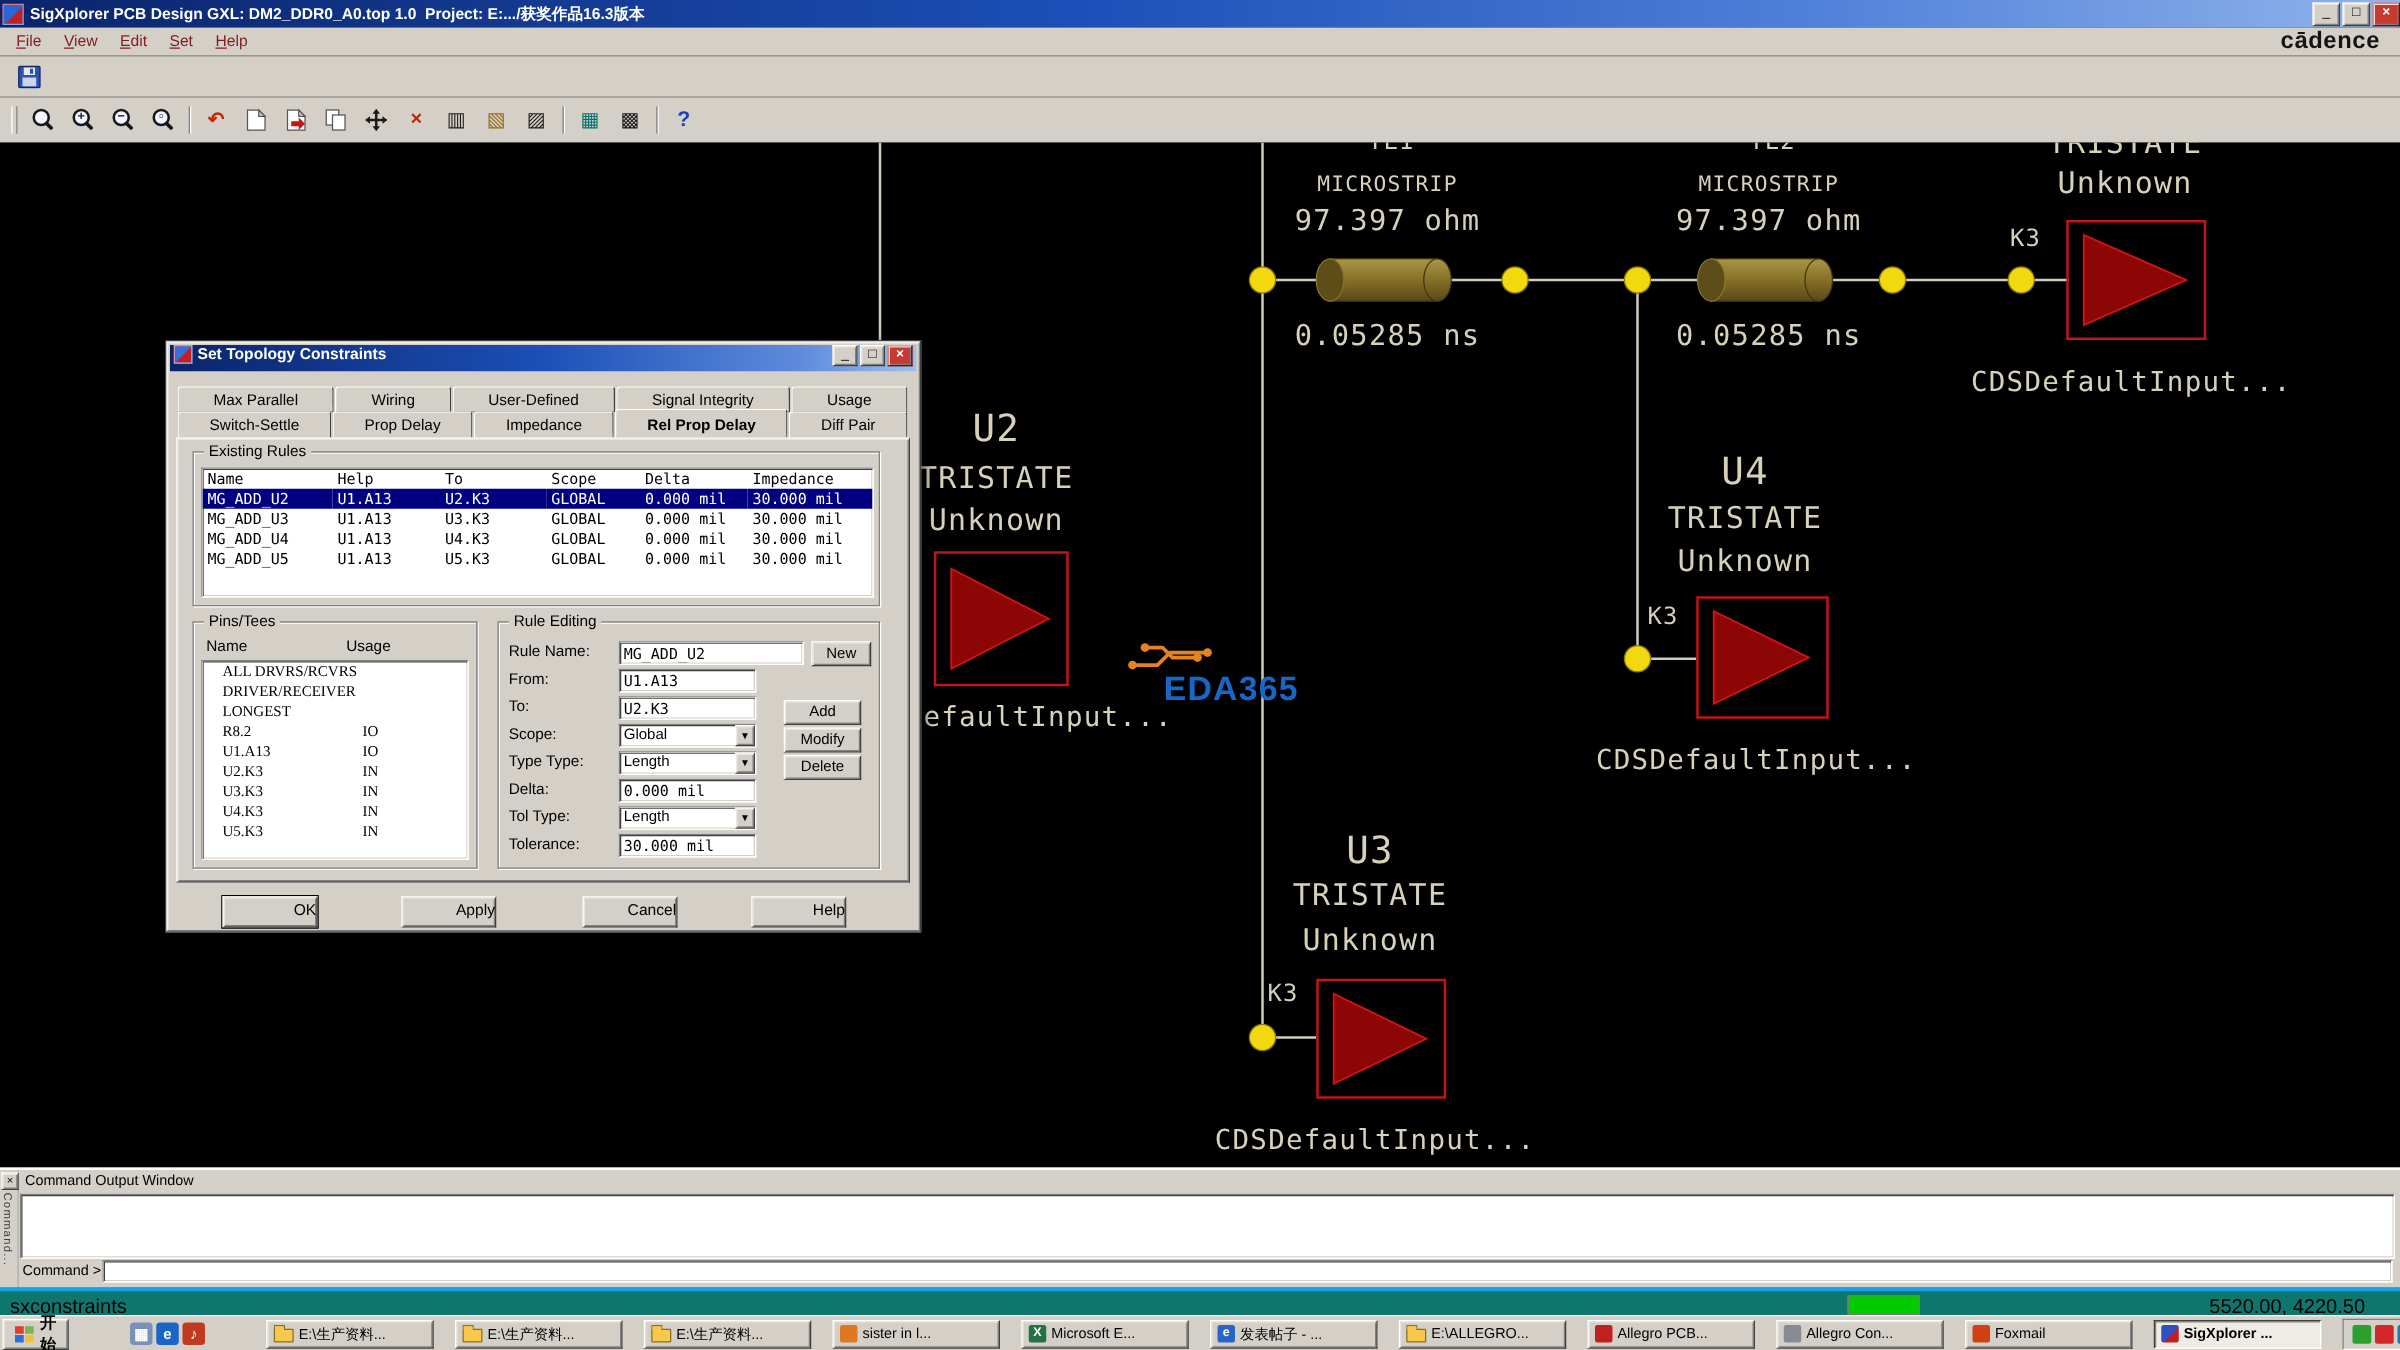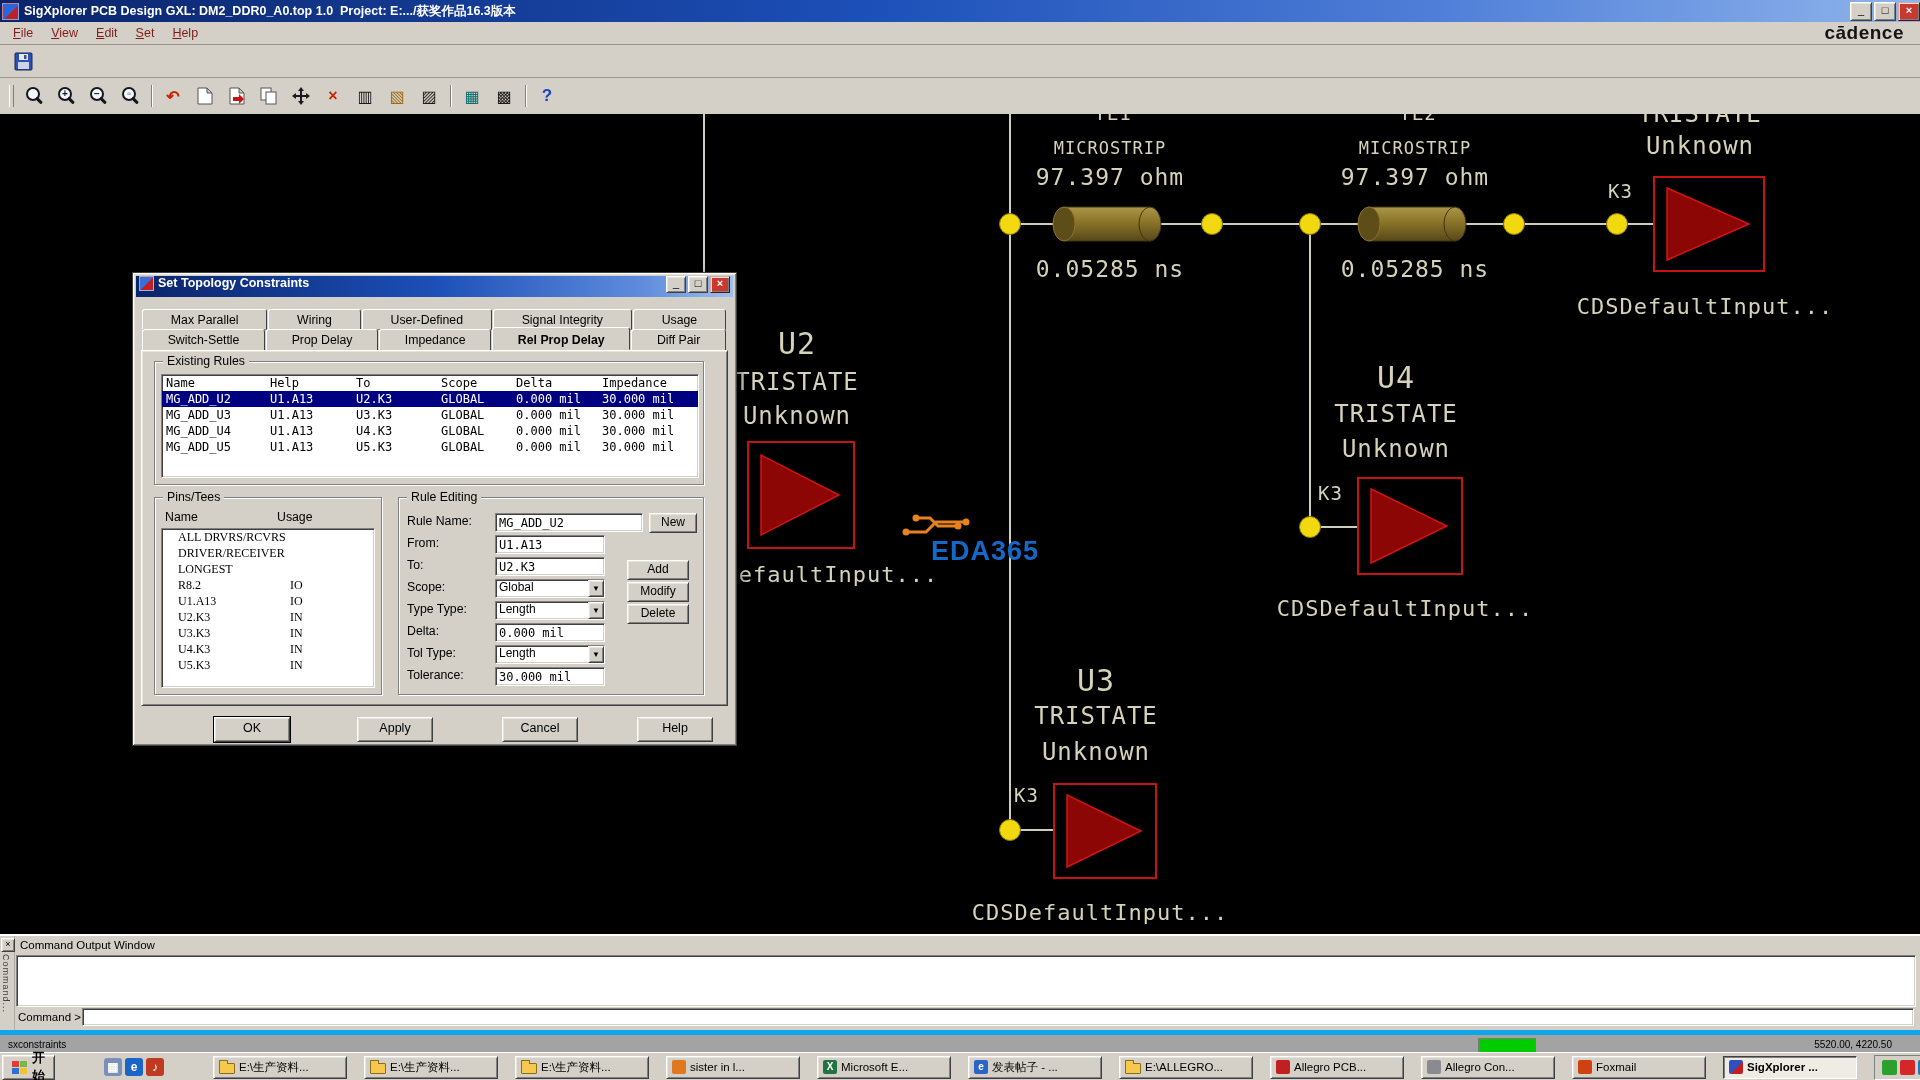--- a/index.html
+++ b/index.html
@@ -100,41 +100,41 @@
   .flabel{position:absolute;left:8px;font-size:12.3px;line-height:17px;}
   .tfield{position:absolute;height:17px;line-height:15px;font-size:12px;padding:0 3px;
     font-family:"DejaVu Sans Mono",monospace;}
   input.tfield{box-sizing:content-box;outline:none;}
   .dropdown{position:absolute;height:17px;}
   .dropdown .val{position:absolute;left:0;top:0;right:16px;bottom:0;line-height:15px;font-size:12px;
     padding:0 3px;white-space:nowrap;overflow:hidden;}
   .dropdown .arrow{position:absolute;right:0;top:0;width:16px;height:100%;text-align:center;
     font-size:8px;line-height:15px;color:#000;box-sizing:border-box;}
   .sbtn{position:absolute;height:18px;font-size:12px;text-align:center;line-height:16px;cursor:default;}
-  .dbtn{position:absolute;top:444px;width:74px;height:23px;font-size:12.5px;text-align:center;
-    line-height:21px;cursor:default;margin-left:36px;}
+  .dbtn{position:absolute;top:444px;width:74px;height:23px;font-size:12.5px;text-align:right;
+    line-height:21px;cursor:default;}
   .dbtn.default{box-shadow:0 0 0 1px #000, inset 1px 1px 0 #e8e4dc, inset -1px -1px 0 #808080;}
 
   
   #cmdwin{position:absolute;top:934px;left:0;right:0;height:96px;background:#d4d0c8;
     border-top:2px solid #fff;}
   .sidebar-strip{position:absolute;left:0;top:0;width:14px;height:100%;border-right:1px solid #b0aca4;}
   .strip-close{position:absolute;left:1px;top:2px;width:12px;height:12px;font-size:9px;line-height:10px;
     text-align:center;}
   .strip-label{position:absolute;left:1px;top:18px;font-size:9px;color:#404040;
     writing-mode:vertical-rl;letter-spacing:1px;}
   .cmd-title{position:absolute;left:20px;top:3px;font-size:11.5px;color:#000;}
   .cmd-out{position:absolute;left:16px;top:19px;right:4px;height:50px;}
   .cmd-prompt{position:absolute;left:18px;top:75px;font-size:11.5px;}
   .cmd-input{position:absolute;left:82px;top:72px;right:6px;height:16px;font-size:11.5px;
     font-family:"DejaVu Sans Mono",monospace;padding:0 3px;}
 
   
-  #statusbar{position:absolute;top:1030px;left:0;right:0;height:22px;background:#a3a3a3;
-    border-top:5px solid #0ea5e9;font-size:10px;color:#000;}
+  #statusbar{position:absolute;top:1030px;left:0;right:0;height:22px;background:#0f766e;
+    border-top:3px solid #0ea5e9;font-size:16px;color:#000;}
   #statusbar .mode{position:absolute;left:8px;top:4px;}
   #statusbar .progress{position:absolute;left:1478px;top:3px;width:56px;height:14px;background:#00cc00;
     border:1px solid #7a7a7a;}
   #statusbar .coords{position:absolute;right:28px;top:4px;}
 
   
   #taskbar{position:absolute;top:1052px;left:0;right:0;height:28px;background:#d4d0c8;
     border-top:1px solid #fff;display:flex;align-items:center;padding:0 2px;gap:17px;}
   .startbtn{height:23px;padding:0 9px;display:flex;align-items:center;gap:5px;font-weight:bold;
     font-size:13px;cursor:default;}

